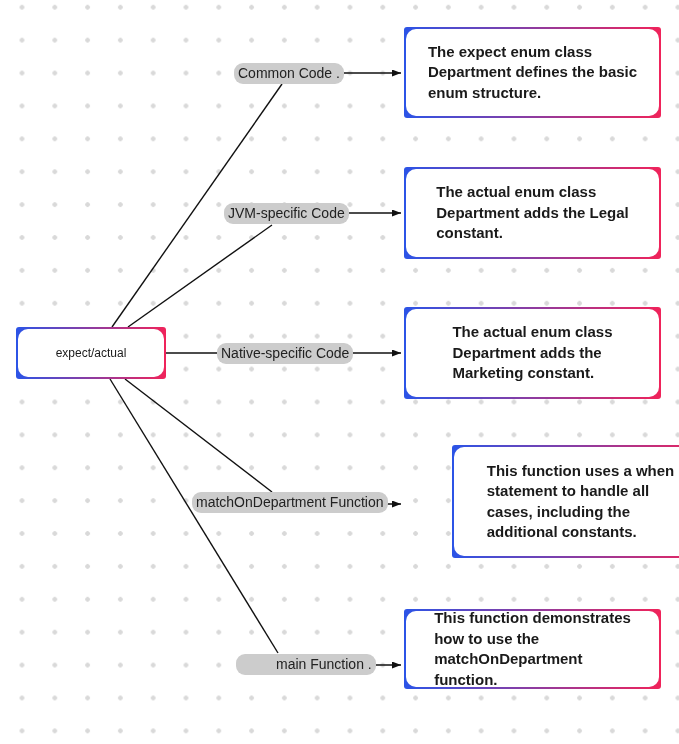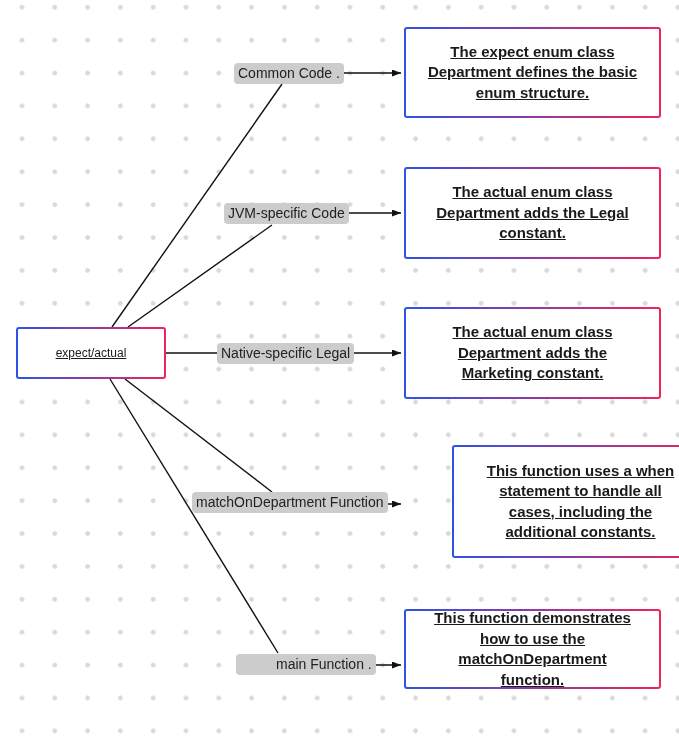--- a/index.html
+++ b/index.html
@@ -11,36 +11,36 @@
     background-size:32.8px 32.9px;
     background-position:5.6px -9.2px;
   }
   #edges{position:absolute;left:0;top:0;z-index:1;}
   .node-frame{
     position:absolute;z-index:2;
     background:linear-gradient(90deg,#2b54e7,#f0235a);
     padding:2px;border-radius:3px;box-sizing:border-box;
   }
   .node-inner{
-    background:#ffffff;border-radius:1px;width:100%;height:100%;
+    background:#ffffff;border-radius:10px;width:100%;height:100%;
     display:flex;align-items:center;justify-content:center;
-    text-align:center;color:#1a1a1a;box-sizing:border-box;text-decoration:underline;
+    text-align:left;color:#1a1a1a;box-sizing:border-box;
   }
   #root-node{left:16px;top:327px;width:150px;height:52px;}
   #root-node .node-inner{font-size:12px;}
   .desc-box{left:404px;width:257px;}
   .desc-box .node-inner{
     font-weight:bold;font-size:15px;line-height:20.5px;
     white-space:pre-line;padding:4px 10px;
   }
   .branch-label{
     position:absolute;z-index:2;
     background:#cccccc;color:#222222;
     font-size:14px;line-height:17px;
-    padding:2px 4px;border-radius:4px;white-space:nowrap;
+    padding:2px 4px;border-radius:9px;white-space:nowrap;
   }
   #box-0{top:27px;height:91px;}
   #box-1{top:167px;height:92px;}
   #box-2{top:307px;height:92px;}
   #box-3{top:445px;height:113px;margin-left:48px;}
   #box-4{top:609px;height:80px;}
   #label-0{left:234px;top:63px;}
   #label-1{left:224px;top:203px;}
   #label-2{left:217px;top:343px;}
   #label-3{left:192px;top:492px;}
@@ -68,21 +68,21 @@
   <path d="M381,504 L401,504" stroke="#111111" stroke-width="1.5" fill="none" marker-end="url(#arrow)"></path>
   <path d="M333,665 L401,665" stroke="#111111" stroke-width="1.5" fill="none" marker-end="url(#arrow)"></path>
 </svg>
 
 <div id="root-node" class="node-frame">
   <div class="node-inner">expect/actual</div>
 </div>
 
 <div id="label-0" class="branch-label">Common Code .</div>
 <div id="label-1" class="branch-label">JVM-specific Code</div>
-<div id="label-2" class="branch-label">Native-specific Legal</div>
+<div id="label-2" class="branch-label">Native-specific Code</div>
 <div id="label-3" class="branch-label">matchOnDepartment Function</div>
 <div id="label-4" class="branch-label">main Function .</div>
 
 <div id="box-0" class="node-frame desc-box">
   <div class="node-inner">The expect enum class
 Department defines the basic
 enum structure.</div>
 </div>
 <div id="box-1" class="node-frame desc-box">
   <div class="node-inner">The actual enum class

